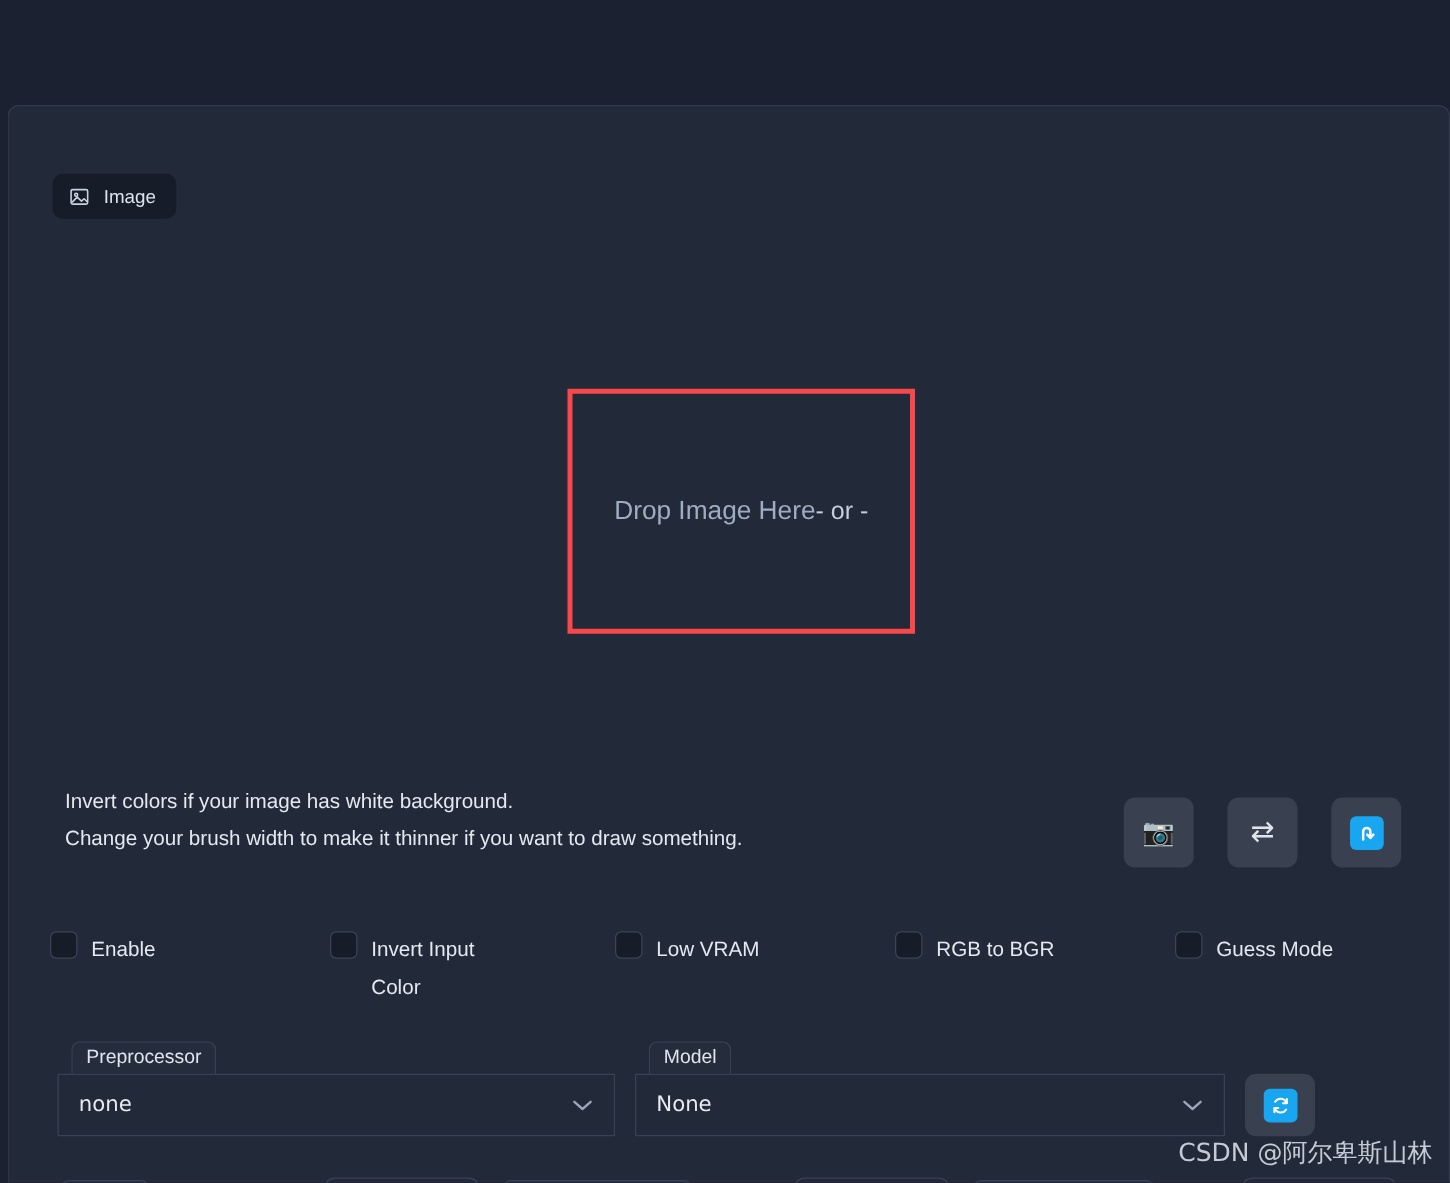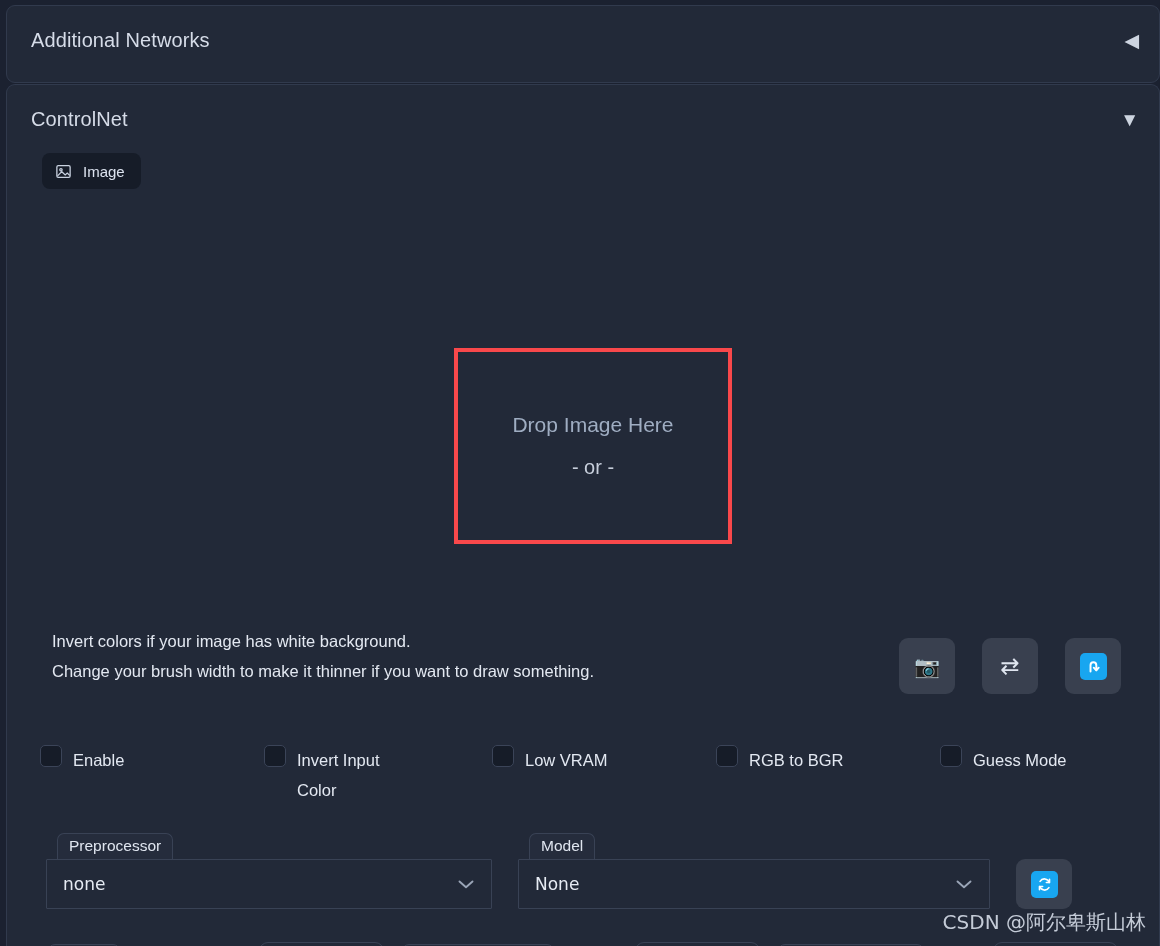--- a/index.html
+++ b/index.html
@@ -57,21 +57,21 @@
     transform: translateY(-50%);
     font-size: 19px;
     color: #cdd4e0;
     line-height: 1;
   }
 
   
   .tabstrip {
     position: absolute;
     left: 23px;
-    top: 68px;
+    top: 54px;
     padding-left: 12px;
   }
   .tab {
     display: inline-flex;
     align-items: center;
     gap: 11px;
     height: 36px;
     padding: 0 16px 0 13px;
     background: #161c28;
     border-top-left-radius: 8px;
@@ -89,25 +89,23 @@
   
   .dropzone {
     position: absolute;
     left: 447px;
     top: 226px;
     width: 278px;
     height: 196px;
     border: 4px solid #f9484b;
     background: #222938;
     display: flex;
-    flex-direction: column;
     align-items: center;
     justify-content: center;
     cursor: pointer;
-    margin-top: 37px;
   }
   .dz-line {
     font-size: 21px;
     color: #9fadc2;
     line-height: 42px;
     font-weight: 400;
   }
   .dz-or {
     font-size: 20px;
     color: #c7cedb;
@@ -193,21 +191,21 @@
   .clabel.wrap { max-width: 96px; }
 
   
   .ddrow {
     position: absolute;
     left: 39px;
     top: 748px;
     width: 1082px;
     display: flex;
     align-items: flex-end;
-    gap: 26px;
+    gap: 16px;
   }
   .dd-wrap { position: relative; }
   .dd-wrap.preproc { width: 446px; }
   .dd-wrap.model { width: 472px; }
   .field-label {
     position: absolute;
     left: 11px;
     top: 0;
     z-index: 2;
     font-size: 15.5px;
@@ -306,32 +304,22 @@
     color: #c4cbd7;
     font-family: "DejaVu Sans", sans-serif;
     pointer-events: none;
   }
 </style>
 </head>
 <body>
 
 <div class="app">
 
-  <section class="panel panel-additional">
-    <div class="panel-header">
-      <span class="panel-title">Additional Networks</span>
-      <span class="panel-toggle">◀</span>
-    </div>
-  </section>
 
   <section class="panel panel-controlnet">
-    <div class="panel-header">
-      <span class="panel-title">ControlNet</span>
-      <span class="panel-toggle">▼</span>
-    </div>
 
     <div class="tabstrip">
       <div class="tab">
         <span class="tab-icon">
           <svg width="17" height="17" viewBox="0 0 20 20" fill="none" stroke="#c9d2e0" stroke-width="1.5">
             <rect x="2.2" y="3.2" width="15.6" height="13.6" rx="1.6"></rect>
             <circle cx="7" cy="8" r="1.4"></circle>
             <path d="M3 15.2 L8 10.2 L12 14 L14.4 11.8 L17.4 14.6"></path>
           </svg>
         </span>

